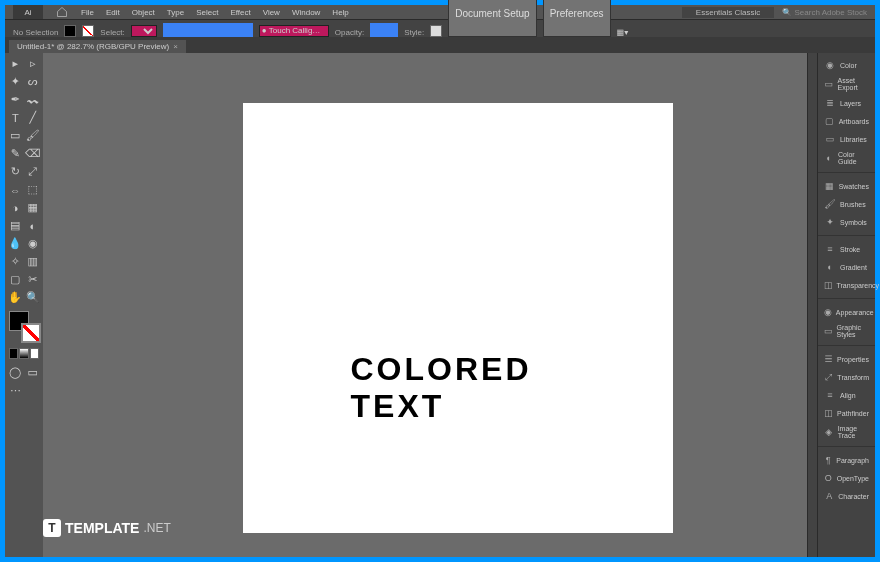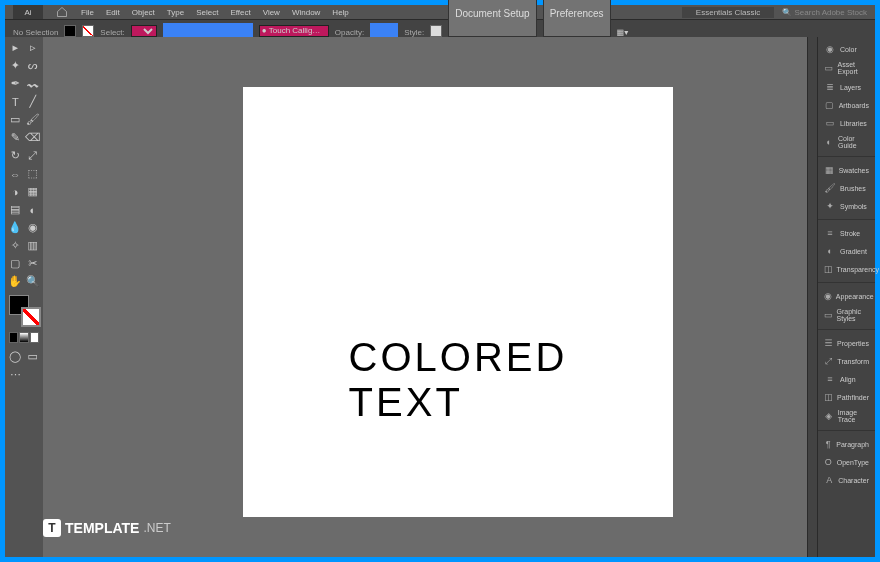--- a/index.html
+++ b/index.html
@@ -28,21 +28,21 @@
 .toolrow{display:flex;gap:1px}
 .tool{width:17px;height:17px;display:flex;align-items:center;justify-content:center;color:#ccc;font-size:11px;cursor:pointer}
 .fillstroke{width:32px;height:32px;position:relative;margin:4px 2px}
 .fillbox{position:absolute;width:20px;height:20px;background:#000;border:1px solid #888;top:0;left:0}
 .strokebox{position:absolute;width:20px;height:20px;border:2px solid #888;bottom:0;right:0;background:#fff}
 .strokebox.r::after{content:"";position:absolute;inset:0;background:linear-gradient(45deg,transparent 42%,red 42%,red 58%,transparent 58%)}
 .minirow{display:flex;gap:1px;padding:0 2px}
 .mini{width:11px;height:11px;border:1px solid #666}
 .canvas-area{flex:1;background:#6b6b6b;position:relative;overflow:hidden}
 .artboard{position:absolute;left:200px;top:50px;width:430px;height:430px;background:#fff}
-.arttext{position:absolute;top:248px;left:50%;transform:translateX(-50%);font-size:40px;font-weight:400;color:#000;letter-spacing:3px;font-family:'Arial Black',sans-serif}
+.arttext{position:absolute;top:248px;left:50%;transform:translateX(-50%);font-size:32px;font-weight:700;color:#000;letter-spacing:3px;font-family:'Arial Black',sans-serif}
 .rtoggle{width:10px;background:#434343;border-left:1px solid #2a2a2a}
 .panels{width:58px;background:#434343;display:flex;flex-direction:column;padding:4px 0;gap:2px;border-left:1px solid #2a2a2a}
 .panel-item{display:flex;align-items:center;gap:4px;padding:2px 6px;font-size:7px;color:#ccc;cursor:pointer}
 .picon{width:12px;height:12px;display:flex;align-items:center;justify-content:center;color:#aaa;font-size:9px}
 .psep{height:1px;background:#333;margin:3px 0}
 .watermark{position:absolute;bottom:20px;left:38px;display:flex;align-items:center;gap:4px;color:#fff;font-size:14px;font-weight:bold}
 .watermark .t{width:18px;height:18px;background:#fff;color:#333;display:flex;align-items:center;justify-content:center;border-radius:3px;font-size:12px}
 .watermark .net{font-weight:normal;font-size:12px;color:#ccc}
 svg{width:12px;height:12px;stroke:#bbb;fill:none;stroke-width:1.5}
 </style>
@@ -82,20 +82,26 @@
     <span class="ctrl-sel" style="width:70px">● <span>Touch Callig…</span></span>
     <span class="lbl">Opacity:</span>
     <input class="ctrl-input" style="width: 28px;" value="100%">
     <span class="lbl">Style:</span>
     <span class="swatch" style="background:#ddd"></span>
     <span class="btn">Document Setup</span>
     <span class="btn">Preferences</span>
     <span style="color:#ccc">▦▾</span>
   </div>
 
+  <div class="tabbar">
+    <div class="tab">
+      <span>Untitled-1* @ 282.7% (RGB/GPU Preview)</span>
+      <span class="x">×</span>
+    </div>
+  </div>
 
   <div class="main">
     <div class="tools">
       <div class="toolrow">
           <div class="tool">▸</div>
           <div class="tool">▹</div>
         </div>
       <div class="toolrow">
           <div class="tool">✦</div>
           <div class="tool">ᔕ</div>

